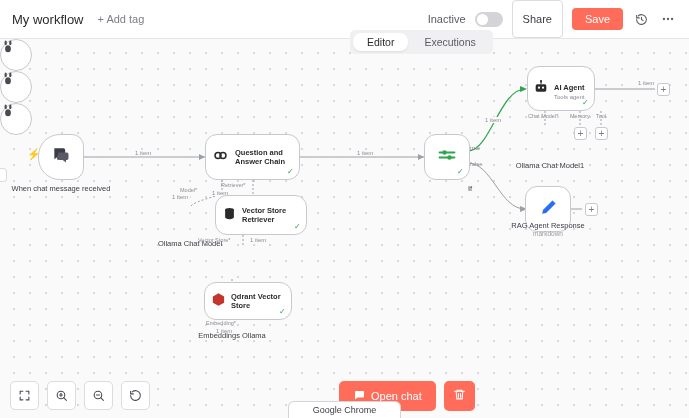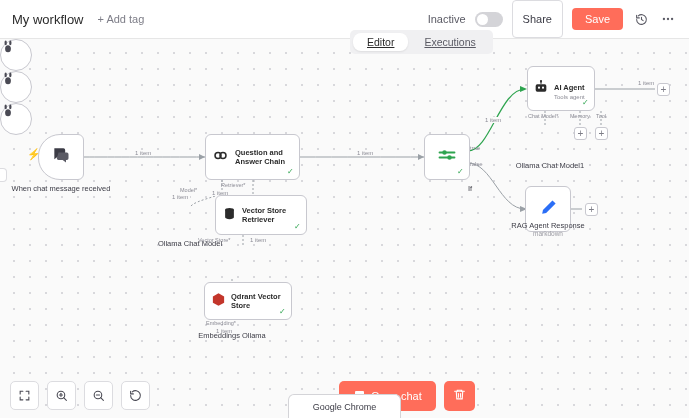--- a/index.html
+++ b/index.html
@@ -45,40 +45,40 @@
   }
 
   
   .tabs {
     position:absolute; top:30px; left:350px;
     background:#f0f0f2; border-radius:5px; padding:3px;
     display:flex; gap:2px; z-index:5;
   }
   .tab {
     font-size:10.5px; padding:3px 14px; border-radius:8px;
-    color:#5a5a64; cursor:pointer;text-decoration:underline;
+    color:#5a5a64; cursor:pointer;
   }
   .tab.active { background:#fff; color:#2b2b2b; box-shadow:0 1px 2px rgba(0,0,0,.08); }
 
   
   .canvas {
     position:absolute; top:39px; left:0; width:689px; height:379px;
     background-color:#fafafa;
     background-image:
       radial-gradient(circle, #d8d8dc 1px, transparent 1px);
     background-size: 16px 16px;
     background-position: 6px 6px;
     overflow:hidden;
   }
   .canvas svg.edges { position:absolute; inset:0; width:689px; height:379px; }
 
   
   .node {
     position:absolute;
-    background:#fff; border:1px solid #c8c8cf; border-radius:6px;
+    background:#fff; border:1px solid #c8c8cf; border-radius:12px;
     display:flex; align-items:center;
   }
   .node-wide { width:96px; height:46px; padding:0 6px; gap:6px; }
   .node-sq  { width:46px; height:46px; justify-content:center; }
   .node-round {
     width:32px; height:32px; border-radius:50%;
     justify-content:center; align-items:center;
     background:#fff; border:1px solid #c8c8cf;
   }
   .node-title { font-size:7.5px; color:#2b2b2b; line-height:1.2; font-weight:600; }
@@ -131,21 +131,21 @@
     background:#ff6d5a; color:#fff; border:none; border-radius:5px;
     font-size:11px; padding:7px 14px; display:flex; align-items:center; gap:6px;
     cursor:pointer;
   }
   .btn-trash {
     background:#ff6d5a; color:#fff; border:none; border-radius:5px;
     width:31px; height:30px; display:flex; align-items:center; justify-content:center;
     font-size:12px; cursor:pointer;
   }
   .taskbar-tab {
-    position:absolute; left:288px; bottom:0; width:113px; height:24px;
+    position:absolute; left:288px; bottom:0; width:113px; height:17px;
     background:#fff; border:1px solid #d4d4d8; border-bottom:none;
     border-top-left-radius:6px; border-top-right-radius:6px;
     font-size:9px; color:#3c3c46; display:flex; align-items:center;
     justify-content:center; z-index:7;
   }
   .side-handle {
     position:absolute; left:0; top:168px; width:7px; height:14px;
     background:#fff; border:1px solid #dcdce0; border-left:none;
     border-radius:0 4px 4px 0; z-index:6;
   }

